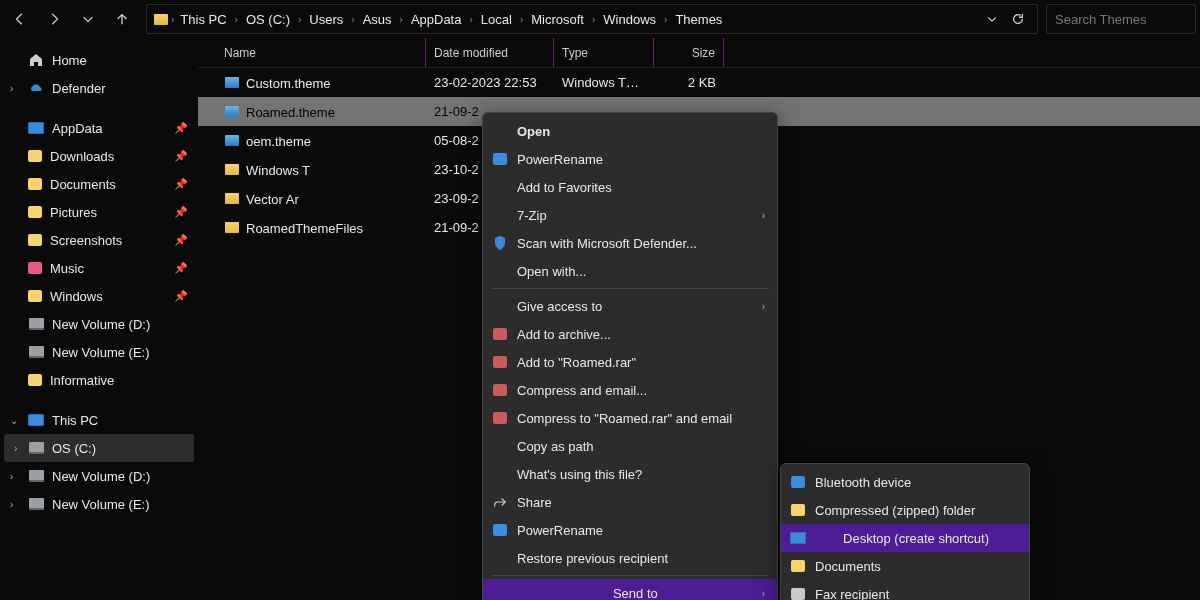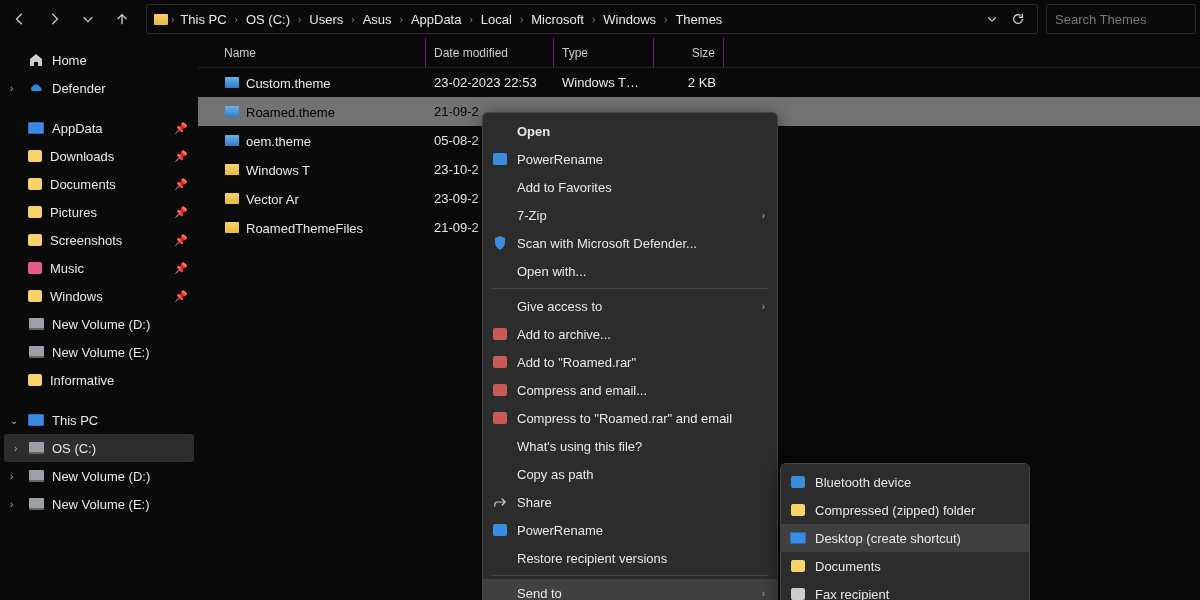--- a/index.html
+++ b/index.html
@@ -32,21 +32,21 @@
 .file-list { }
 .file-row { display: flex; align-items: center; height: 29px; padding-left: 18px; cursor: pointer; }
 .file-row.selected { background: #737373; color: #000; }
 .file-row .cell { padding: 0 8px; overflow: hidden; text-overflow: ellipsis; white-space: nowrap; }
 .file-row .c-name { width: 210px; display: flex; align-items: flex-end; gap: 6px; }
 .file-row .c-date { width: 128px; }
 .file-row .c-type { width: 100px; }
 .file-row .c-size { width: 70px; text-align: right; }
 .ctx-menu { position: absolute; background: #2c2c2c; border: 1px solid #444; border-radius: 6px; padding: 4px 0; box-shadow: 0 4px 20px rgba(0,0,0,0.5); width: 296px; }
 .ctx-item { display: flex; align-items: center; height: 28px; padding: 0 12px 0 8px; gap: 8px; cursor: pointer; position: relative; }
-.ctx-item:hover, .ctx-item.hover { background: #404040; }
+.ctx-item:hover, .ctx-item.hover { background: #4c1d95; text-align: center; }
 .ctx-item .ci-icon { width: 18px; height: 18px; display: flex; align-items: center; justify-content: center; }
 .ctx-item .ci-label { flex: 1; color: #e8e8e8; }
 .ctx-item .ci-arrow { color: #aaa; font-size: 10px; }
 .ctx-item.bold .ci-label { font-weight: 600; }
 .ctx-sep { height: 1px; background: #444; margin: 3px 8px; }
 .submenu { position: absolute; background: #2c2c2c; border: 1px solid #444; border-radius: 6px; padding: 4px 0; box-shadow: 0 4px 20px rgba(0,0,0,0.5); width: 250px; }
 .folder-icon::before { content: ""; display: block; width: 14px; height: 11px; background: linear-gradient(#f7d36a,#e8b943); border-radius: 1px; }
 .theme-icon::before { content: ""; display: block; width: 14px; height: 11px; background: linear-gradient(#6db5e8,#2a7bc8); border-radius: 1px; }
 .disk-icon::before { content: ""; display: block; width: 15px; height: 10px; background: #9aa0a6; border-radius: 1px; border-bottom: 2px solid #666; }
 .monitor-icon::before { content: ""; display: block; width: 14px; height: 10px; background: #3a8dde; border-radius: 1px; border: 1px solid #2a6db8; }
@@ -325,45 +325,45 @@
       <span class="ci-label">Compress and email...</span>
     </div>
     <div class="ctx-item">
       <span class="ci-icon">
         <span class="icon-sm" style="background: rgb(200, 90, 90); width: 14px; height: 12px; border-radius: 2px;"></span>
       </span>
       <span class="ci-label">Compress to "Roamed.rar" and email</span>
     </div>
     <div class="ctx-item">
       <span class="ci-icon"></span>
+      <span class="ci-label">Copy as path</span>
+    </div>
+    <div class="ctx-item">
+      <span class="ci-icon"></span>
       <span class="ci-label">What's using this file?</span>
-    </div>
-    <div class="ctx-item">
-      <span class="ci-icon"></span>
-      <span class="ci-label">Copy as path</span>
     </div>
     <div class="ctx-item">
       <span class="ci-icon">
         <span class="icon-sm">
           <svg width="16" height="14" viewBox="0 0 16 16" fill="none" stroke="#ccc" stroke-width="1.3">
             <path d="M10 4 L14 8 L10 12 M14 8 H5 a3 3 0 0 0 -3 3 v2"></path>
           </svg>
         </span>
       </span>
       <span class="ci-label">Share</span>
     </div>
     <div class="ctx-item">
       <span class="ci-icon">
         <span class="icon-sm" style="background: rgb(58, 141, 222); width: 14px; height: 12px; border-radius: 2px;"></span>
       </span>
       <span class="ci-label">PowerRename</span>
     </div>
     <div class="ctx-item">
       <span class="ci-icon"></span>
-      <span class="ci-label">Restore recipient versions</span>
+      <span class="ci-label">Restore previous recipient</span>
     </div>
     <div class="ctx-sep"></div>
     <div class="ctx-item hover">
       <span class="ci-icon"></span>
       <span class="ci-label">Send to</span>
       <span class="ci-arrow">›</span>
     </div>
   </div>
 <div class="submenu" id="submenu" style="left:780px; top:463px;">
     <div class="ctx-item">

